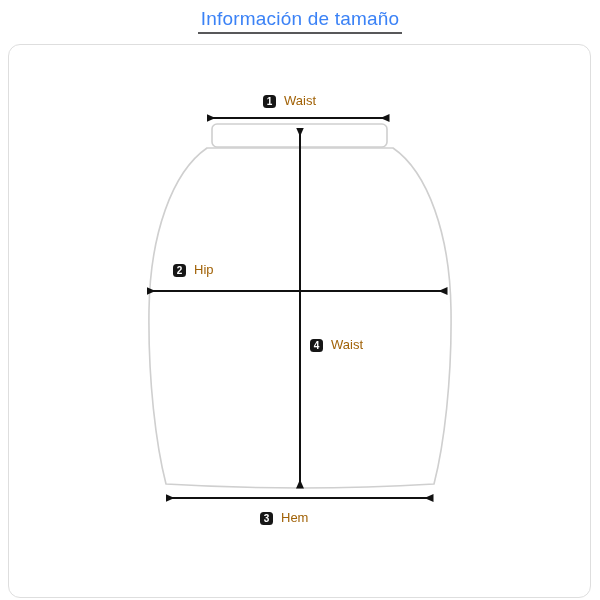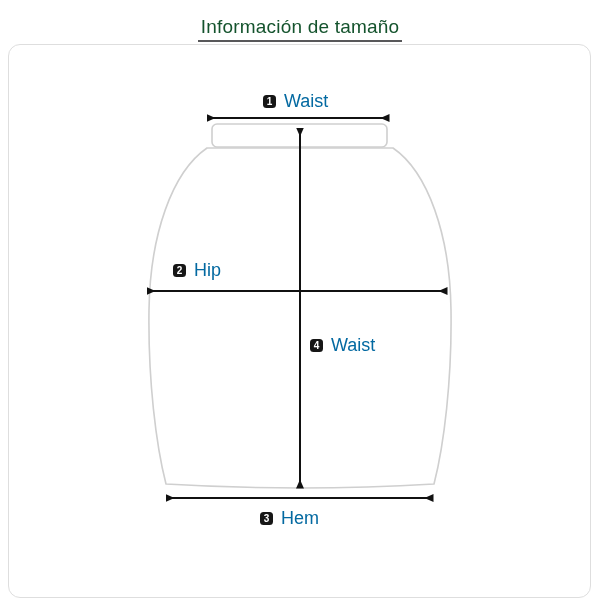--- a/index.html
+++ b/index.html
@@ -18,25 +18,25 @@
   .header {
     position: absolute;
     top: 0;
     left: 0;
     right: 0;
     text-align: center;
     z-index: 3;
   }
   .title {
     display: inline-block;
-    margin-top: 16px;
+    margin-top: 8px;
     padding: 0 3px 3px 3px;
     font-size: 19px;
     line-height: 21px;
-    color: #14532d;
+    color: #3b82f6;
     border-bottom: 2px solid #58585a;
     letter-spacing: 0.2px;
   }
   .card {
     position: absolute;
     left: 8px;
     top: 44px;
     width: 583px;
     height: 554px;
     background: #ffffff;
@@ -67,22 +67,22 @@
     width: 13px;
     height: 13px;
     background: #161616;
     border-radius: 3.5px;
     color: #ffffff;
     font-size: 10px;
     font-weight: bold;
     line-height: 13px;
   }
   .measure-text {
-    font-size: 18px;
-    color: #0369a1;
+    font-size: 13px;
+    color: #a16207;
     line-height: 14px;
   }
   .pos-waist  { left: 263px; top: 94px;  }
   .pos-hip    { left: 173px; top: 263px; }
   .pos-hem    { left: 260px; top: 511px; }
   .pos-length { left: 310px; top: 338px; }
 </style>
 </head>
 <body>
 

